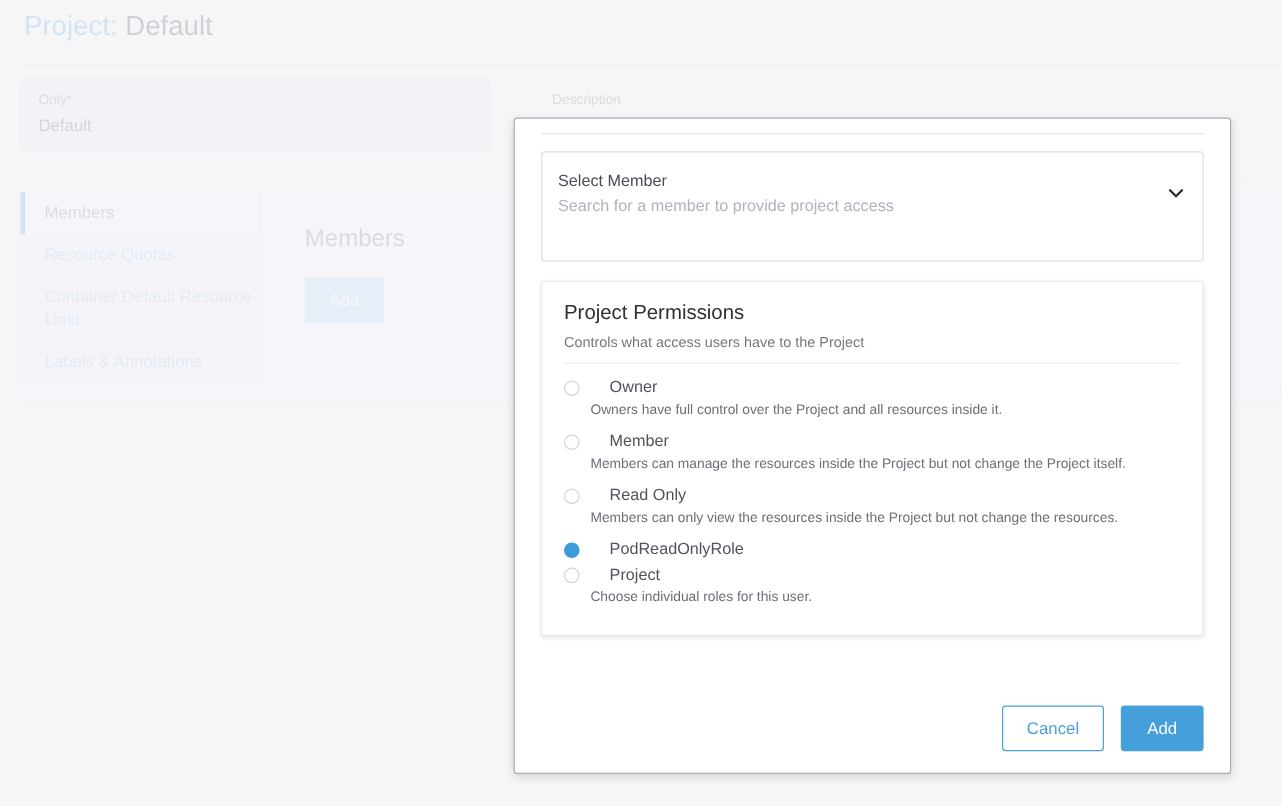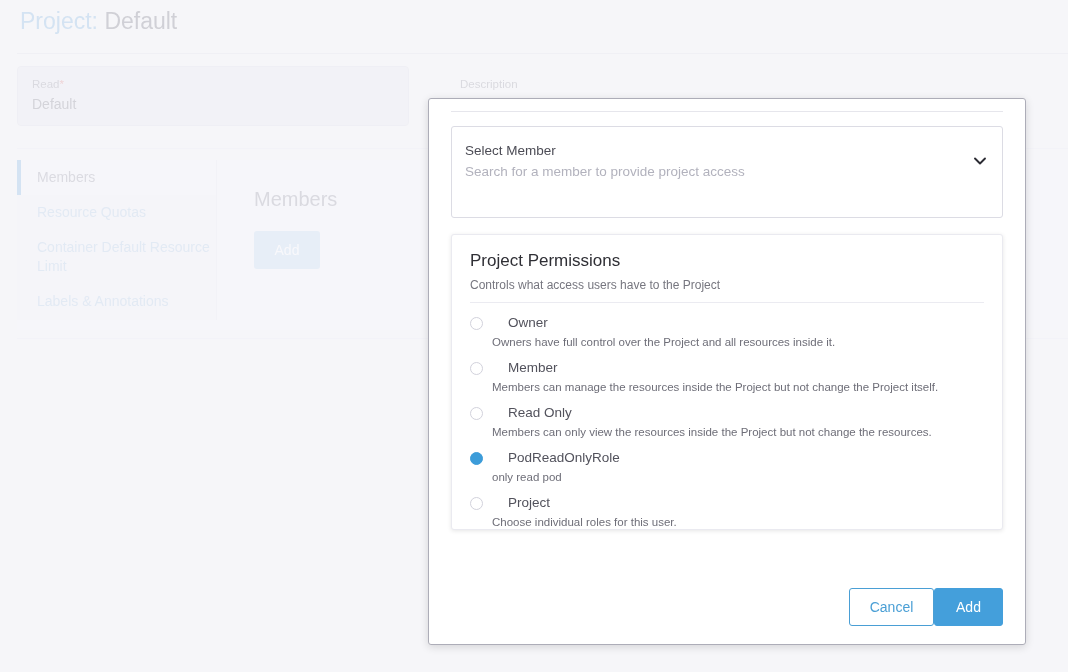--- a/index.html
+++ b/index.html
@@ -249,20 +249,21 @@
     margin: 0 0 7px 22px;
   }
 
   
   #modal-footer {
     flex: 0 0 auto;
     height: 74px;
     display: flex;
     justify-content: flex-end;
     align-items: center;
+    gap: 14px;
     padding: 0 22px 0 22px;
   }
   .btn {
     font-family: "Liberation Sans", sans-serif;
     font-size: 14px;
     border-radius: 3px;
     cursor: pointer;
     height: 38px;
   }
   #cancel-button {
@@ -287,21 +288,21 @@
     <div id="page-title">
       <span class="prefix">Project:</span>
       <span class="value">Default</span>
     </div>
 
     <div class="header-rule"></div>
 
     <div class="form-row">
       <div class="field name">
         <div class="field-label">
-          <span>Read</span><span class="req">*</span>
+          <span>Only</span><span class="req">*</span>
         </div>
         <div class="field-value">Default</div>
       </div>
       <div class="field desc">
         <div class="field-label">Description</div>
         <div class="field-value"></div>
       </div>
     </div>
 
     <div class="row-rule"></div>
@@ -368,21 +369,20 @@
       <div class="radio-row">
         <span class="radio-mark"></span>
         <span class="radio-label">Read Only</span>
       </div>
       <div class="radio-desc">Members can only view the resources inside the Project but not change the resources.</div>
 
       <div class="radio-row selected">
         <span class="radio-mark"></span>
         <span class="radio-label">PodReadOnlyRole</span>
       </div>
-      <div class="radio-desc">only read pod</div>
 
       <div class="radio-row">
         <span class="radio-mark"></span>
         <span class="radio-label">Project</span>
       </div>
       <div class="radio-desc">Choose individual roles for this user.</div>
 
     </div>
   </div>
 

